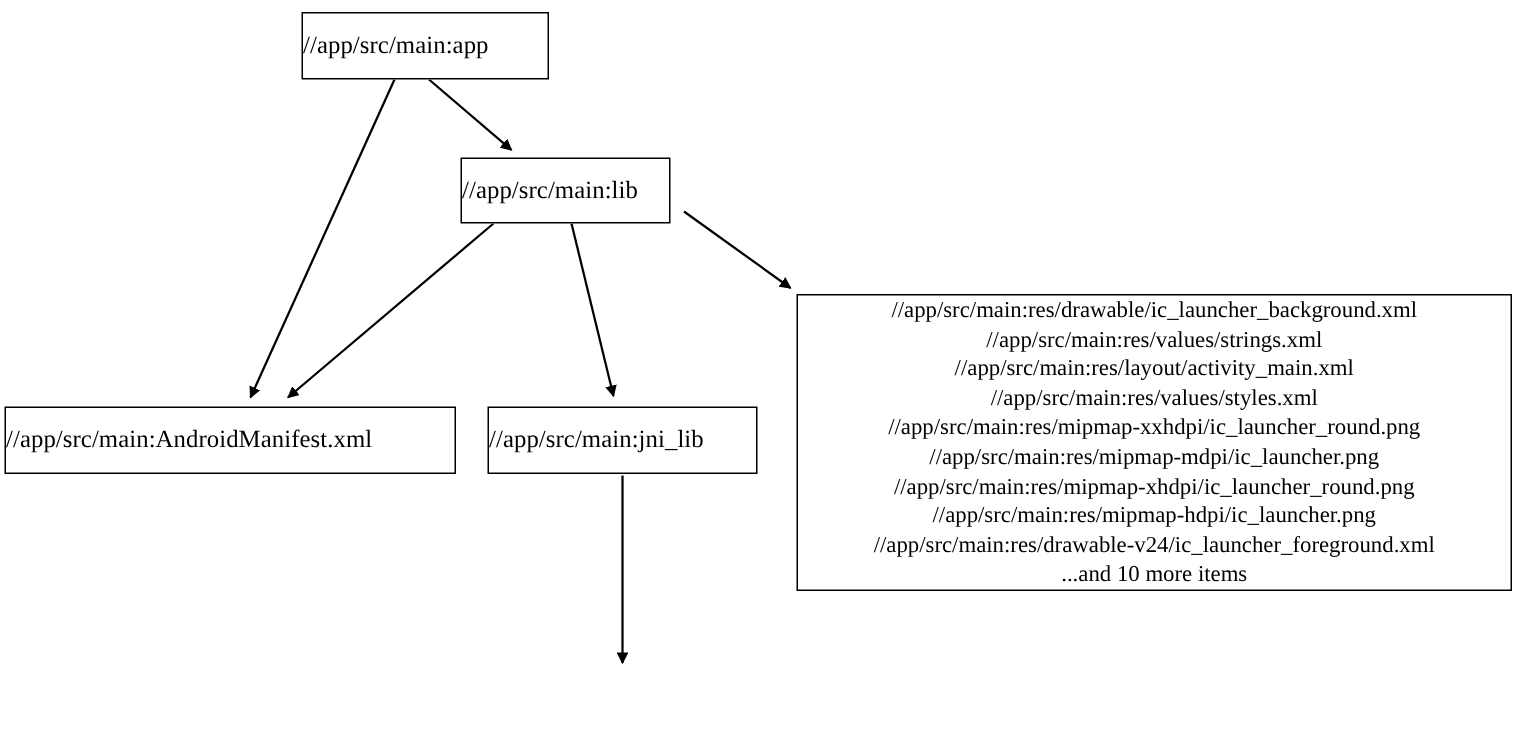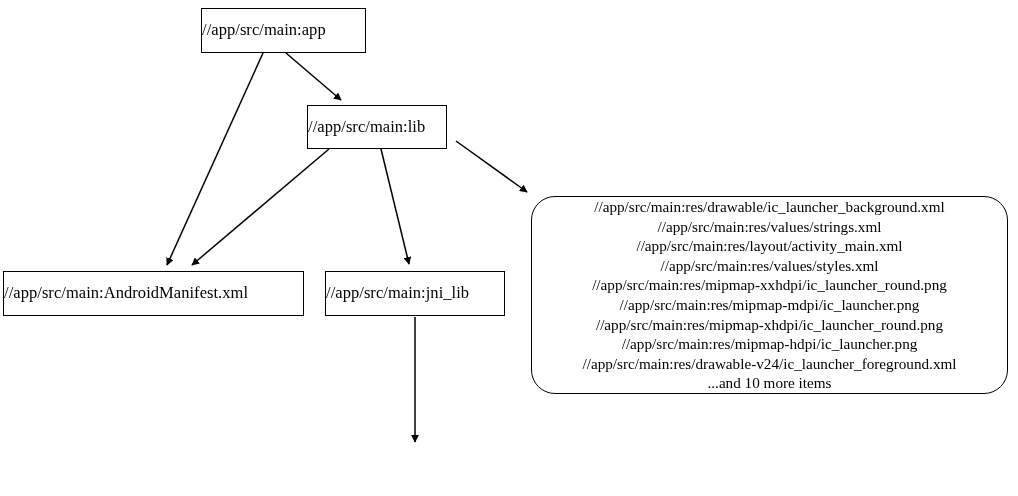--- a/index.html
+++ b/index.html
@@ -40,21 +40,20 @@
     text-align: center;
   }
   .node.single .node-label {
     font-size: 16.5px;
     letter-spacing: 0.05px;
   }
   .node.multi {
     align-items: center;
     justify-content: center;
     padding: 4px 6px;
-    border-radius: 24px;
   }
   .node.multi .node-label {
     font-size: 15.2px;
     line-height: 19.6px;
   }
   
   #node-app            { left: 201px; top: 8px;   width: 165px; height: 45px; }
   #node-lib            { left: 295px; top: 105px; width: 140px; height: 44px; margin-left: 12px; }
   #node-manifest       { left: 3px;   top: 271px; width: 301px; height: 45px; }
   #node-jni-lib        { left: 325px; top: 271px; width: 180px; height: 45px; }

